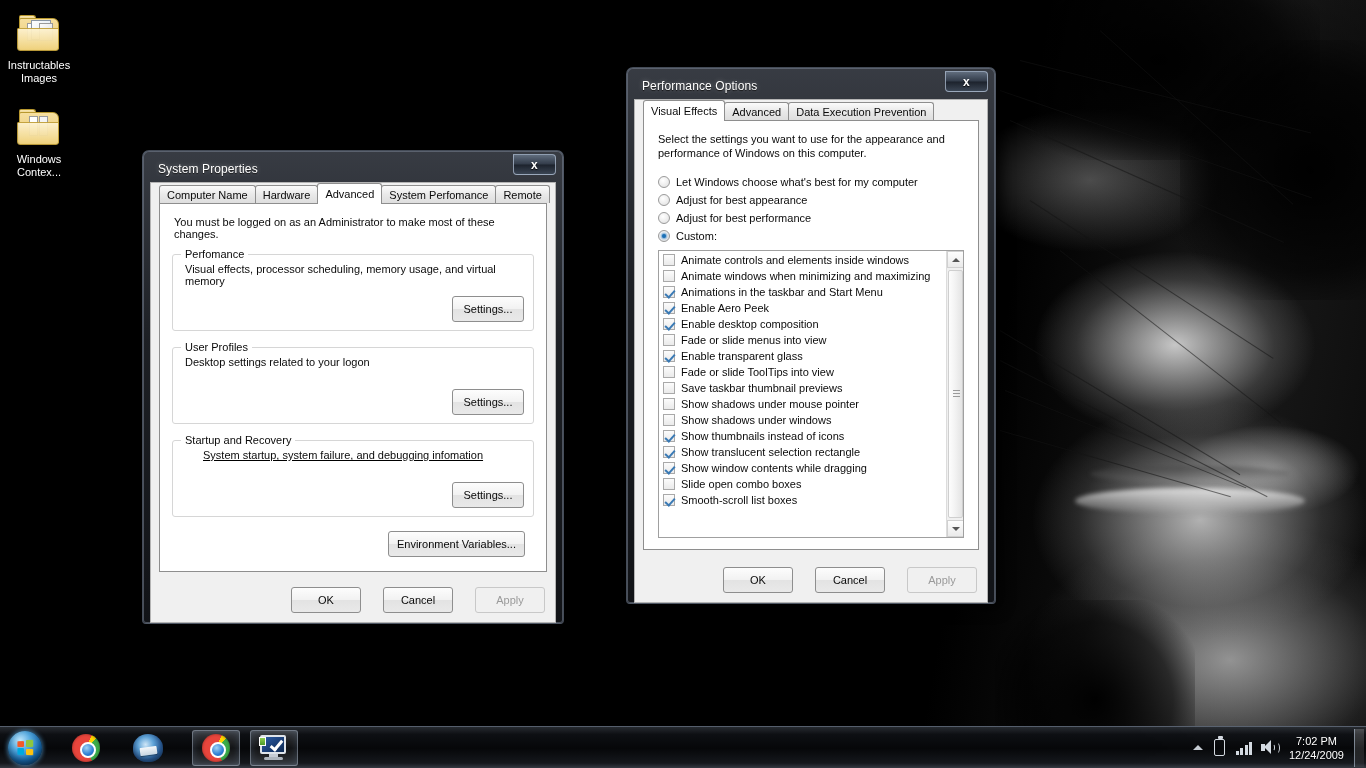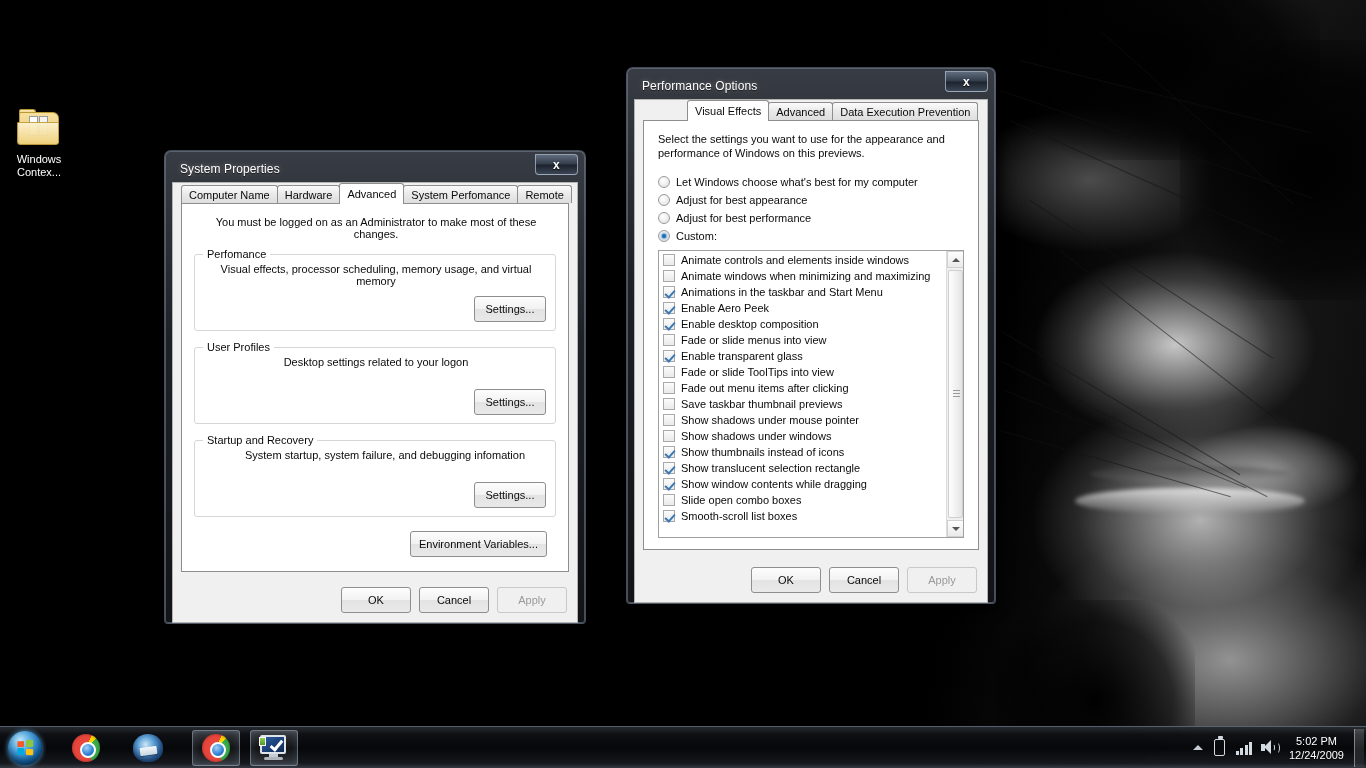--- a/index.html
+++ b/index.html
@@ -200,20 +200,21 @@
     font-size: 11px;
     color: #0a0a0a;
     height: 21px;
     min-width: 72px;
     padding: 12px 8px;
     border: 1px solid #8e8e8e;
     border-radius: 3px;
     background: linear-gradient(180deg, #fdfdfd 0%, #f2f2f2 48%, #e3e3e3 52%, #e9e9e9 100%);
     cursor: default;
     white-space: nowrap;
+    margin-left: 14px;
   }
   .btn.disabled { color: #9a9a9a; border-color: #c8c8c8; background: #f0f0f0; }
 
   
   .radio-row { display: flex; align-items: center; margin: 0 0 6px 0; font-size: 11px; color: #0a0a0a; cursor: default; }
   .radio {
     width: 12px; height: 12px; border-radius: 50%;
     border: 1px solid #9a9a9a;
     background: radial-gradient(circle at 40% 35%, #ffffff 0%, #e8e8e8 70%, #d7d7d7 100%);
     margin-right: 6px; flex: none; position: relative;
@@ -384,33 +385,44 @@
     <div class="strand" style="left:1020px; top:60px;  width:300px; transform: rotate(14deg);"></div>
     <div class="strand" style="left:1000px; top:330px; width:280px; transform: rotate(31deg);"></div>
     <div class="strand" style="left:1000px; top:360px; width:300px; transform: rotate(27deg);"></div>
     <div class="strand" style="left:1005px; top:390px; width:260px; transform: rotate(22deg);"></div>
     <div class="strand" style="left:1000px; top:430px; width:240px; transform: rotate(16deg);"></div>
     <div class="strand" style="left:1030px; top:200px; width:290px; transform: rotate(33deg);"></div>
     <div class="strand" style="left:1060px; top:250px; width:280px; transform: rotate(38deg);"></div>
     <div class="strand" style="left:1100px; top:30px;  width:260px; transform: rotate(42deg);"></div>
   </div>
 
+  <div class="desk-icon" style="left:2px; top:14px;">
+    <div class="glyph">
+      <div class="folder-tab"></div>
+      <div class="folder-back"></div>
+      <div class="folder-doc2"></div>
+      <div class="folder-doc"></div>
+      <div class="folder-doc3"></div>
+      <div class="folder-front"></div>
+    </div>
+    <div>Instructables Images</div>
+  </div>
 
   <div class="desk-icon" style="left:2px; top:108px;">
     <div class="glyph">
       <div class="folder-tab"></div>
       <div class="folder-back"></div>
       <div class="folder-doc2" style="left:14px; top:8px; width:9px; height:20px; background:#fff;"></div>
       <div class="folder-doc3" style="left:24px; top:8px; width:9px; height:20px; background:#f4f4f4;"></div>
       <div class="folder-front"></div>
     </div>
     <div>Windows Contex...</div>
   </div>
 
-  <div class="aero-win" style="left:164px; top:150px; width:422px; height:474px;text-align:center;">
+  <div class="aero-win" style="left:142px; top:150px; width:422px; height:474px;">
 
     <div class="aero-titlebar">
       <span>System Properties</span>
       <div class="aero-close">x</div>
     </div>
 
     <div class="aero-body" style="height:441px;">
 
       <div class="tabstrip" style="padding-top:8px;">
         <div class="tab">Computer Name</div>
@@ -433,21 +445,21 @@
         </div>
 
         <div class="groupbox" style="margin-top:16px; height:77px;">
           <div class="gb-title">User Profiles</div>
           <div class="gb-text" style="margin:-2px 0 0 2px;">Desktop settings related to your logon</div>
           <div style="position:absolute; right:9px; bottom:8px;">
             <div class="btn">Settings...</div>
           </div>
         </div>
 
-        <div class="groupbox" style="margin-top:16px; height:77px;">
+        <div class="groupbox" style="margin-top:16px; height:77px;text-decoration:underline;">
           <div class="gb-title">Startup and Recovery</div>
           <div class="gb-text" style="margin:-2px 0 0 20px;">System startup, system failure, and debugging infomation</div>
           <div style="position:absolute; right:9px; bottom:8px;">
             <div class="btn">Settings...</div>
           </div>
         </div>
 
         <div style="position:absolute; right:21px; bottom:14px;">
           <div class="btn" style="min-width:122px;">Environment Variables...</div>
         </div>
@@ -464,29 +476,29 @@
 
   <div class="aero-win" style="left:626px; top:67px; width:370px; height:537px;">
 
     <div class="aero-titlebar">
       <span>Performance Options</span>
       <div class="aero-close">x</div>
     </div>
 
     <div class="aero-body" style="height:504px;">
 
-      <div class="tabstrip" style="padding-top:4px;margin-left:44px;">
+      <div class="tabstrip" style="padding-top:4px;">
         <div class="tab active">Visual Effects</div>
         <div class="tab">Advanced</div>
         <div class="tab">Data Execution Prevention</div>
       </div>
 
       <div class="tabpanel" style="height:430px;">
 
-        <div style="font-size:11px; color:#0a0a0a; margin:11px 16px 0 14px; line-height:14px;">Select the settings you want to use for the appearance and performance of Windows on this previews.</div>
+        <div style="font-size:11px; color:#0a0a0a; margin:11px 16px 0 14px; line-height:14px;">Select the settings you want to use for the appearance and performance of Windows on this computer.</div>
 
         <div style="margin:16px 0 0 14px;">
           <div class="radio-row">
             <span class="radio"></span>
             <span>Let Windows choose what's best for my computer</span>
           </div>
           <div class="radio-row">
             <span class="radio"></span>
             <span>Adjust for best appearance</span>
           </div>
@@ -526,24 +538,20 @@
                 <span class="cbox"></span>
                 <span>Fade or slide menus into view</span>
               </div>
             <div class="cb-row">
                 <span class="cbox checked"></span>
                 <span>Enable transparent glass</span>
               </div>
             <div class="cb-row">
                 <span class="cbox"></span>
                 <span>Fade or slide ToolTips into view</span>
-              </div>
-            <div class="cb-row">
-                <span class="cbox"></span>
-                <span>Fade out menu items after clicking</span>
               </div>
             <div class="cb-row">
                 <span class="cbox"></span>
                 <span>Save taskbar thumbnail previews</span>
               </div>
             <div class="cb-row">
                 <span class="cbox"></span>
                 <span>Show shadows under mouse pointer</span>
               </div>
             <div class="cb-row">
@@ -648,21 +656,21 @@
       </div>
       <div class="tray-ico" style="width:26px;">
         <span class="speaker">
           <span class="body"></span>
             <span class="cone"></span>
             <span class="w1"></span>
             <span class="w2"></span>
         </span>
       </div>
       <div id="clock">
-        <div>5:02 PM</div>
+        <div>7:02 PM</div>
         <div>12/24/2009</div>
       </div>
       <div id="show-desktop"></div>
     </div>
 
   </div>
 
 </div>
 
 </body></html>

